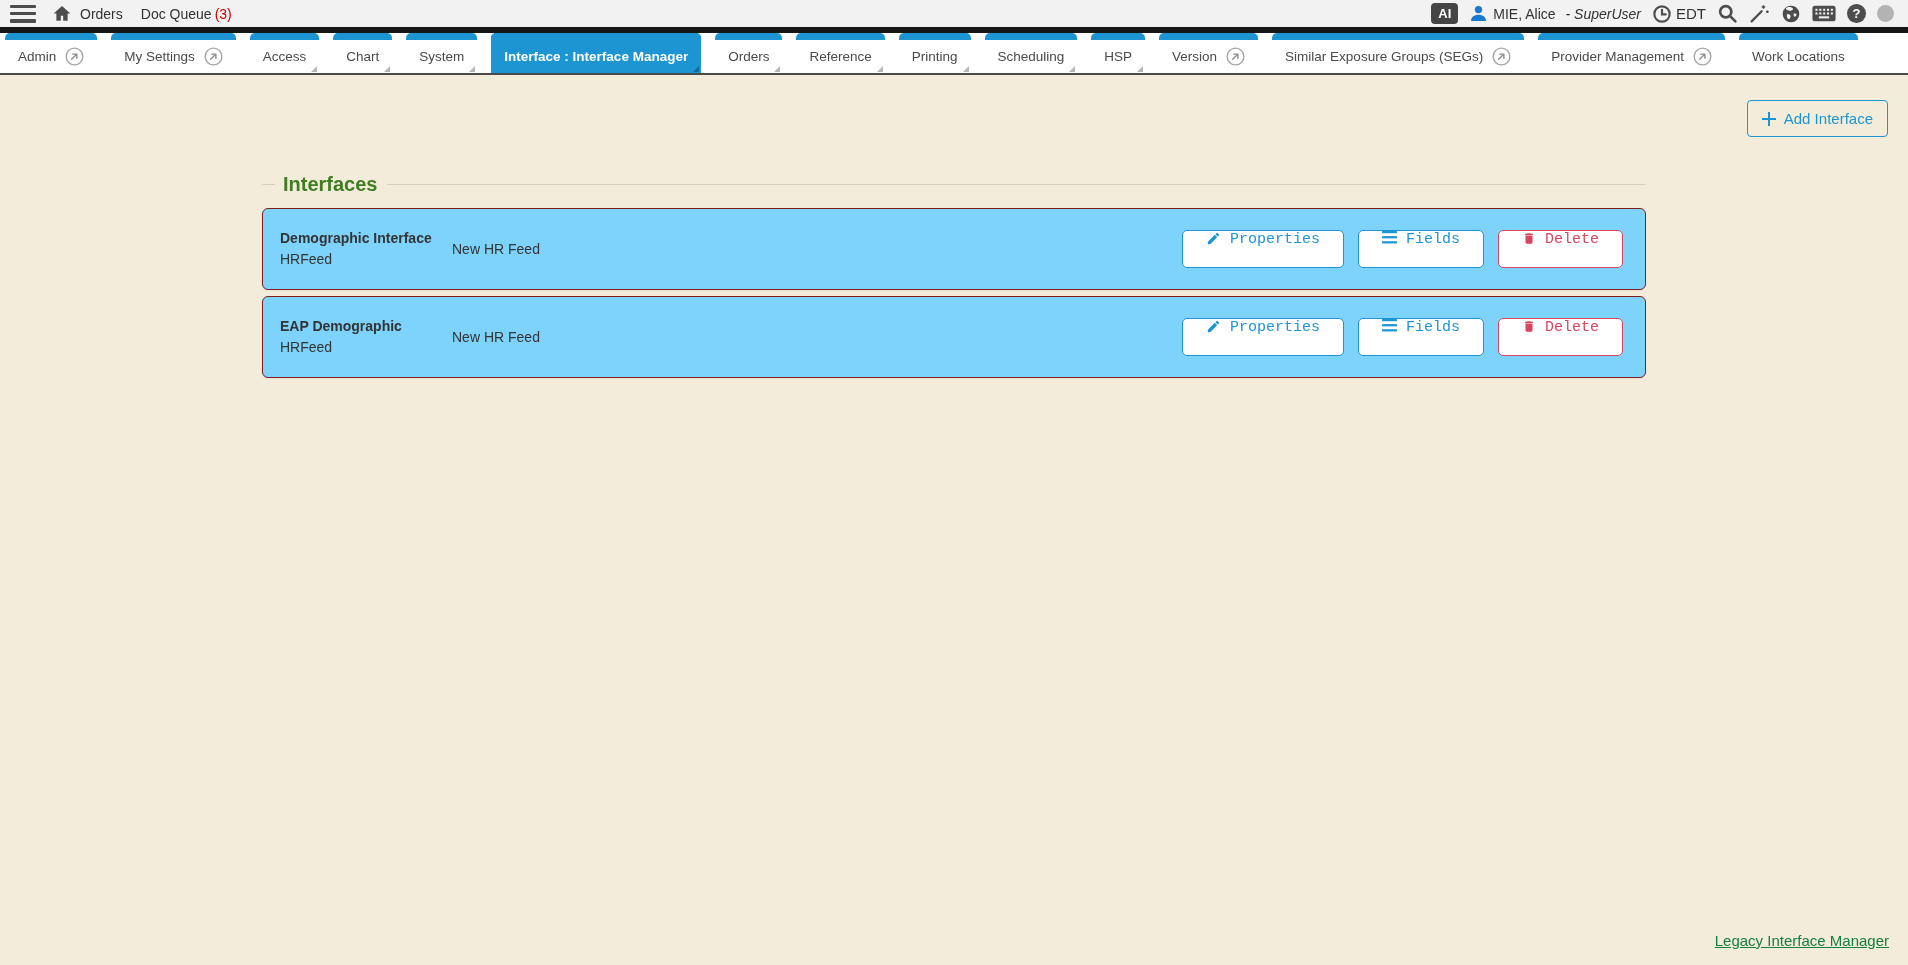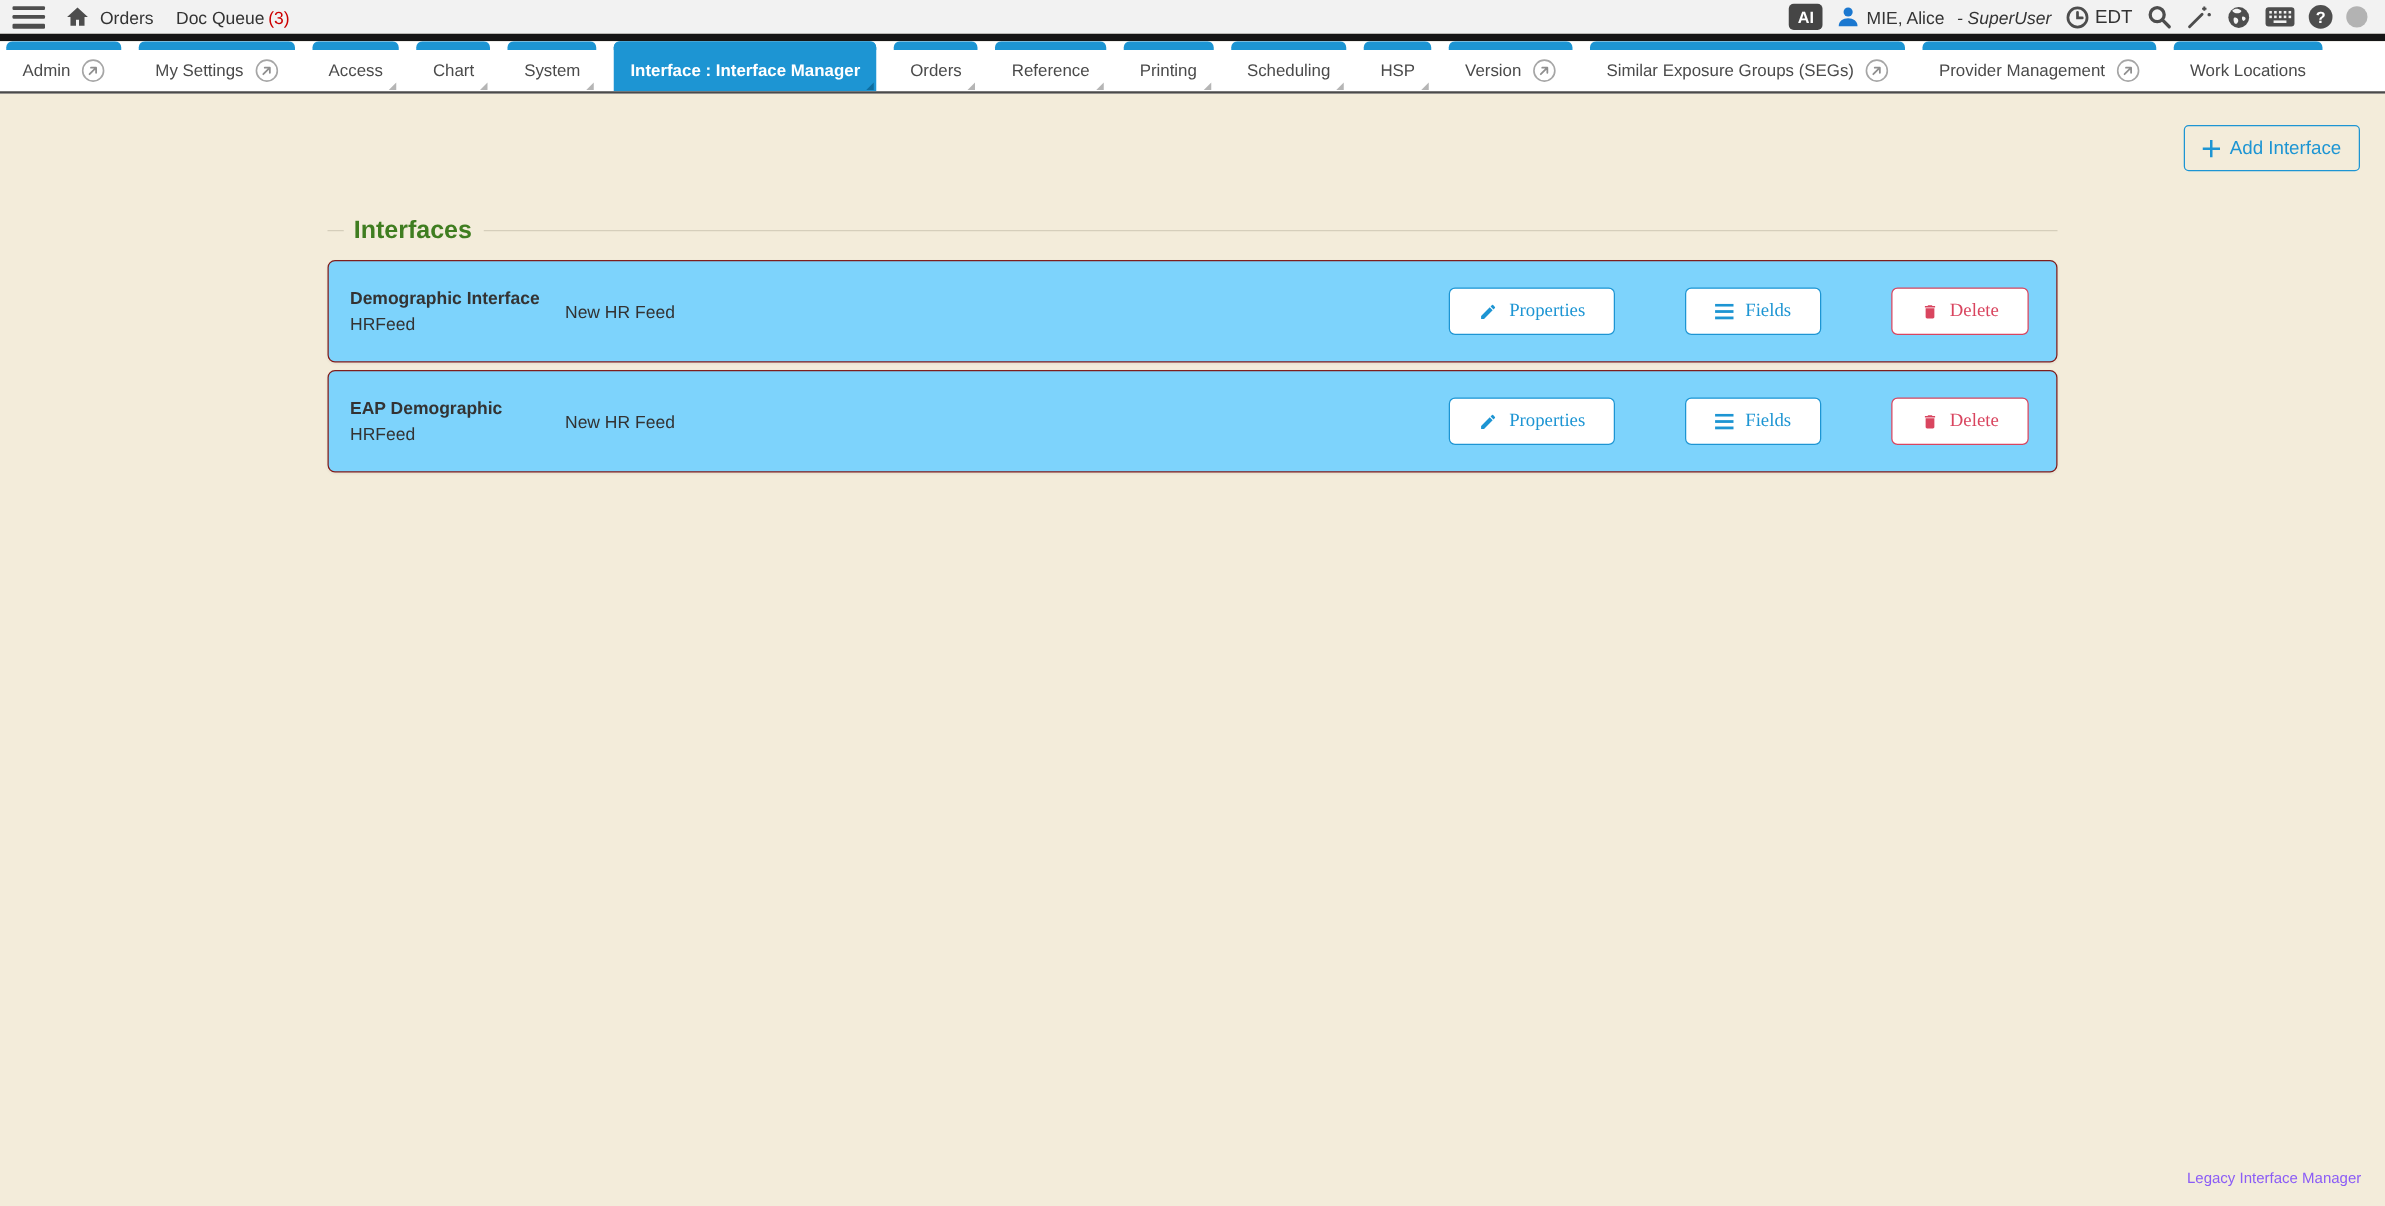--- a/index.html
+++ b/index.html
@@ -55,23 +55,23 @@
   .l-dash{width:13px;height:1px;background:#d5cebb;}
   .l-title{padding:0 9px 0 8px;font-size:20px;font-weight:bold;color:var(--green);}
   .l-line{flex:1;height:1px;background:#d5cebb;}
   .iface-list{margin-top:12px;}
   .card{background:#7dd3fc;border:1px solid #7f1d1d;border-radius:6px;display:flex;align-items:center;padding:19px 0;margin-bottom:6px;box-shadow:0 1px 2px rgba(0,0,0,.05);}
   .c-name{width:152px;margin-left:17px;font-size:14px;line-height:21px;color:#333;}
   .c-name .nm{font-weight:bold;}
   .c-name .code{display:block;}
   .c-desc{flex:1;margin-left:20px;font-size:14px;color:#333;}
   .c-actions{display:flex;gap:14px;margin-right:22px;}
-  .btn{display:inline-flex;align-items:center;justify-content:center;gap:9px;height:38px;padding:0 23px;border-radius:5px;border:1px solid var(--accent);color:var(--accent);background:#fff;font-size:15px;cursor:pointer;font-family:Liberation Serif, serif;margin-left:42px;}
+  .btn{display:inline-flex;align-items:flex-start;justify-content:center;gap:9px;height:38px;padding:0 23px;border-radius:5px;border:1px solid var(--accent);color:var(--accent);background:#fff;font-size:15px;cursor:pointer;font-family:Liberation Mono, monospace;}
   .btn.danger{border-color:var(--danger);color:var(--danger);}
-  .footer-link{position:absolute;right:19px;bottom:14px;font-size:12px;color:#8b5cf6;cursor:pointer;}
+  .footer-link{position:absolute;right:19px;bottom:14px;font-size:15px;color:#15803d;text-decoration:underline;cursor:pointer;}
 </style>
 </head>
 <body>
 
 <header class="topbar">
   <button class="hamburger">
     <span></span>
       <span></span>
       <span></span>
   </button>

